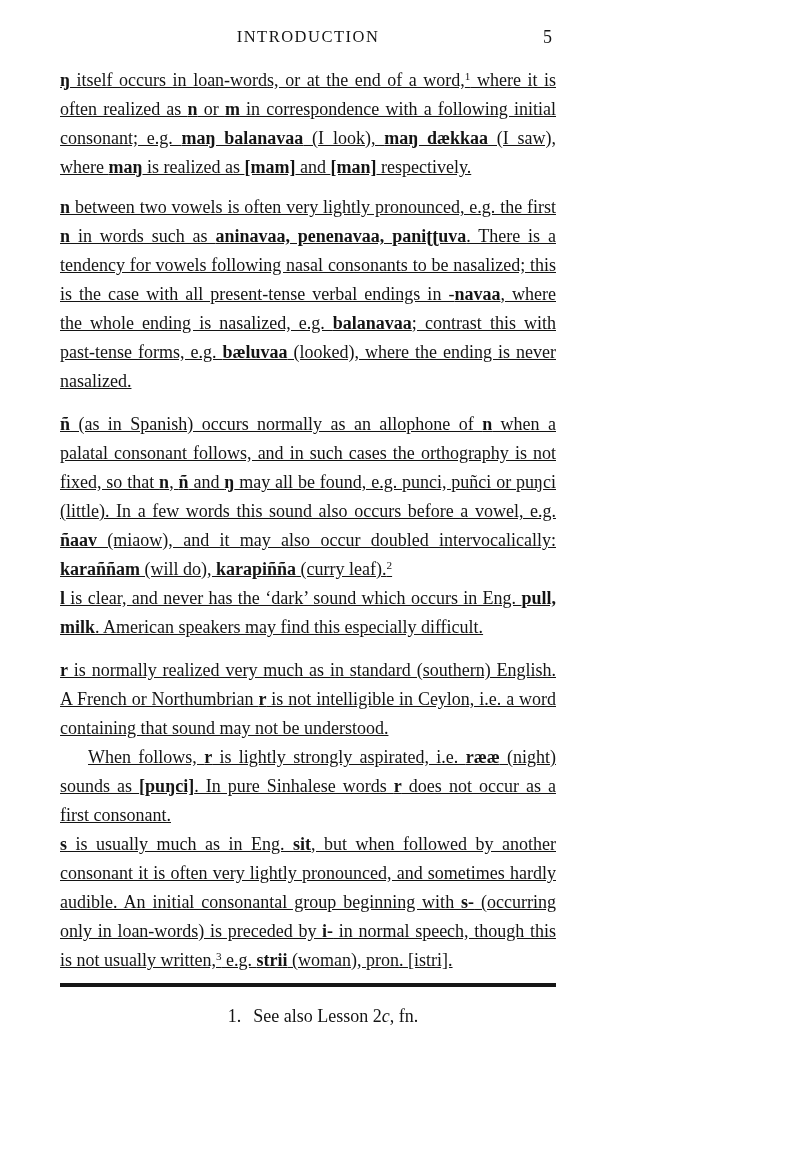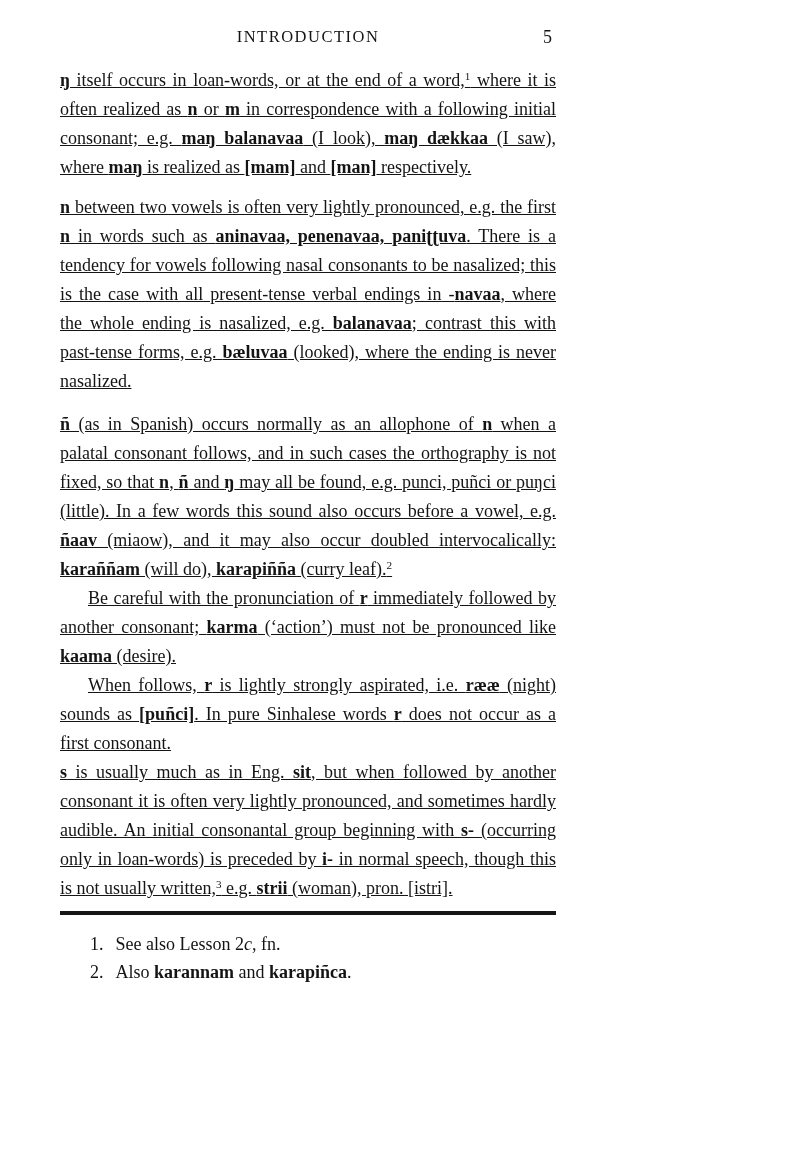--- a/index.html
+++ b/index.html
@@ -62,50 +62,48 @@
     margin-top: 8px;
     height: 4px;
     background: #161616;
   }
   .footnotes {
     margin-top: 15px;
     padding-left: 30px;
   }
   .footnote {
     line-height: 28px;
-    text-align: left;
+    text-align: center;
   }
   .fn-num {
     display: inline-block;
     margin-right: 12px;
   }
 </style>
 </head>
 <body>
 
 <div class="page">
 
   <div class="header">
     <span class="running-title">INTRODUCTION</span>
     <span class="page-number">5</span>
   </div>
 
   <div class="body">
     <p><span class="b">ŋ</span><span> itself occurs in loan-words, or at the end of a word,</span><span class="sup">1</span><span> where it is often realized as </span><span class="b">n</span><span> or </span><span class="b">m</span><span> in correspondence with a following initial consonant; e.g. </span><span class="b">maŋ balanavaa</span><span> (I look), </span><span class="b">maŋ dækkaa</span><span> (I saw), where </span><span class="b">maŋ</span><span> is realized as </span><span class="b">[mam]</span><span> and </span><span class="b">[man]</span><span> respectively.</span></p>
     <p class="mt-sm"><span class="b">n</span><span> between two vowels is often very lightly pronounced, e.g. the first </span><span class="b">n</span><span> in words such as </span><span class="b">aninavaa, penenavaa, paniʈʈuva</span><span>. There is a tendency for vowels following nasal consonants to be nasalized; this is the case with all present-tense verbal endings in -</span><span class="b">navaa</span><span>, where the whole ending is nasalized, e.g. </span><span class="b">balanavaa</span><span>; contrast this with past-tense forms, e.g. </span><span class="b">bæluvaa</span><span> (looked), where the ending is never nasalized.</span></p>
     <p class="mt-md"><span class="b">ñ</span><span> (as in Spanish) occurs normally as an allophone of </span><span class="b">n</span><span> when a palatal consonant follows, and in such cases the orthography is not fixed, so that </span><span class="b">n</span><span>, </span><span class="b">ñ</span><span> and </span><span class="b">ŋ</span><span> may all be found, e.g. punci, puñci or puŋci (little). In a few words this sound also occurs before a vowel, e.g. </span><span class="b">ñaav</span><span> (miaow), and it may also occur doubled intervocalically: </span><span class="b">karaññam</span><span> (will do), </span><span class="b">karapiñña</span><span> (curry leaf).</span><span class="sup">2</span></p>
-    <p class="indent"><span>Be careful with the pronunciation of </span><span class="b">r</span><span> immediately followed by another consonant; </span><span class="b">karma</span><span> (‘action’) must not be pronounced like </span><span class="b">kaama</span><span> (desire).</span></p>
-    <p class="indent"><span>When follows, </span><span class="b">r</span><span> is lightly strongly aspirated, i.e. </span><span class="b">rææ</span><span> (night) sounds as </span><span class="b">[puñci]</span><span>. In pure Sinhalese words </span><span class="b">r</span><span> does not occur as a first consonant.</span></p>
+    <p><span class="b">l</span><span> is clear, and never has the ‘dark’ sound which occurs in Eng. </span><span class="b">pull, milk</span><span>. American speakers may find this especially difficult.</span></p>
+    <p class="mt-md"><span class="b">r</span><span> is normally realized very much as in standard (southern) English. A French or Northumbrian </span><span class="b">r</span><span> is not intelligible in Ceylon, i.e. a word containing that sound may not be understood.</span></p>
+    <p class="indent"><span>When follows, </span><span class="b">r</span><span> is lightly strongly aspirated, i.e. </span><span class="b">rææ</span><span> (night) sounds as </span><span class="b">[puŋci]</span><span>. In pure Sinhalese words </span><span class="b">r</span><span> does not occur as a first consonant.</span></p>
     <p><span class="b">s</span><span> is usually much as in Eng. </span><span class="b">sit</span><span>, but when followed by another consonant it is often very lightly pronounced, and sometimes hardly audible. An initial consonantal group beginning with </span><span class="b">s-</span><span> (occurring only in loan-words) is preceded by </span><span class="b">i-</span><span> in normal speech, though this is not usually written,</span><span class="sup">3</span><span> e.g. </span><span class="b">strii</span><span> (woman), pron. [istri].</span></p>
   </div>
 
   <div class="footnote-rule"></div>
 
   <div class="footnotes">
     <div class="footnote">
       <span class="fn-num">1.</span><span><span>See also Lesson 2</span><span class="i">c</span><span>, fn.</span></span>
     </div>
-    <div class="footnote">
-      <span class="fn-num">2.</span><span><span>Also </span><span class="b">karannam</span><span> and </span><span class="b">karapiñca</span><span>.</span></span>
-    </div>
   </div>
 
 </div>
 
 </body></html>

